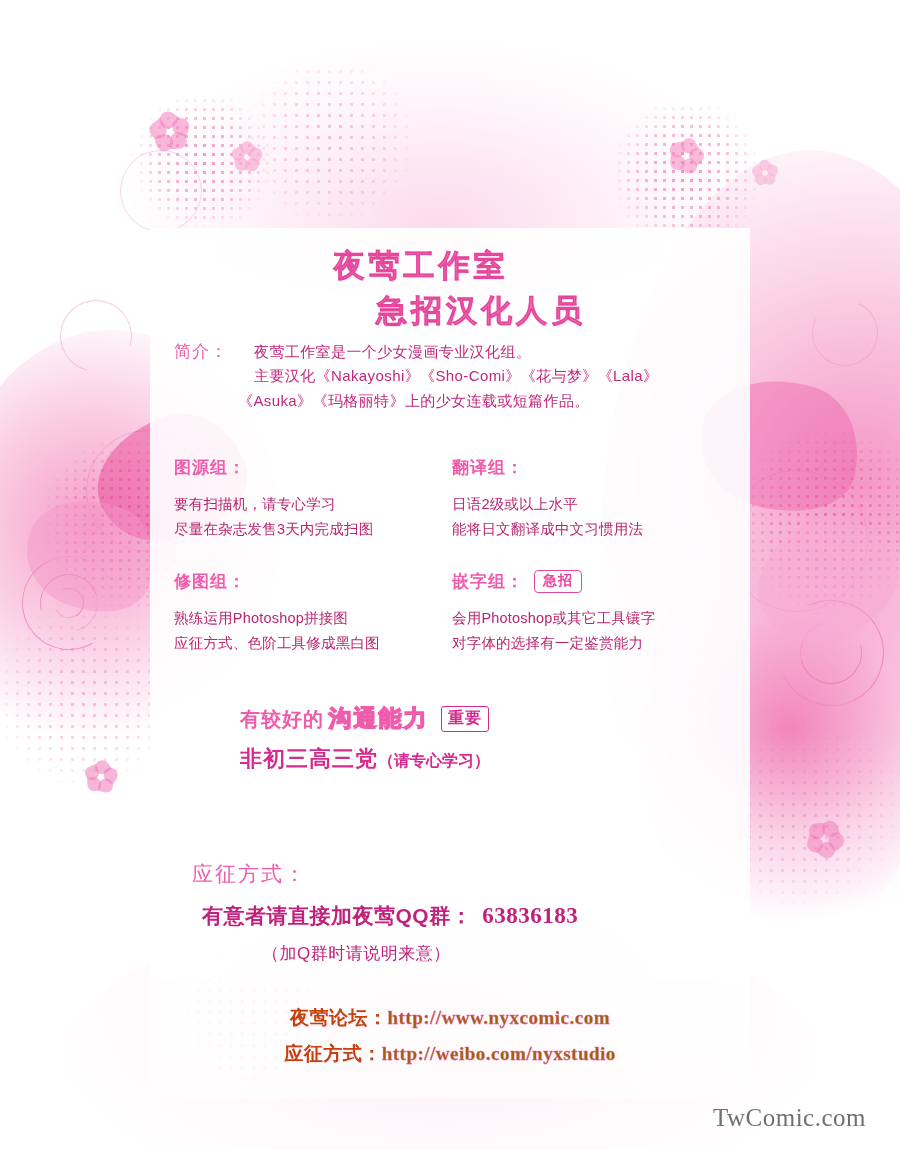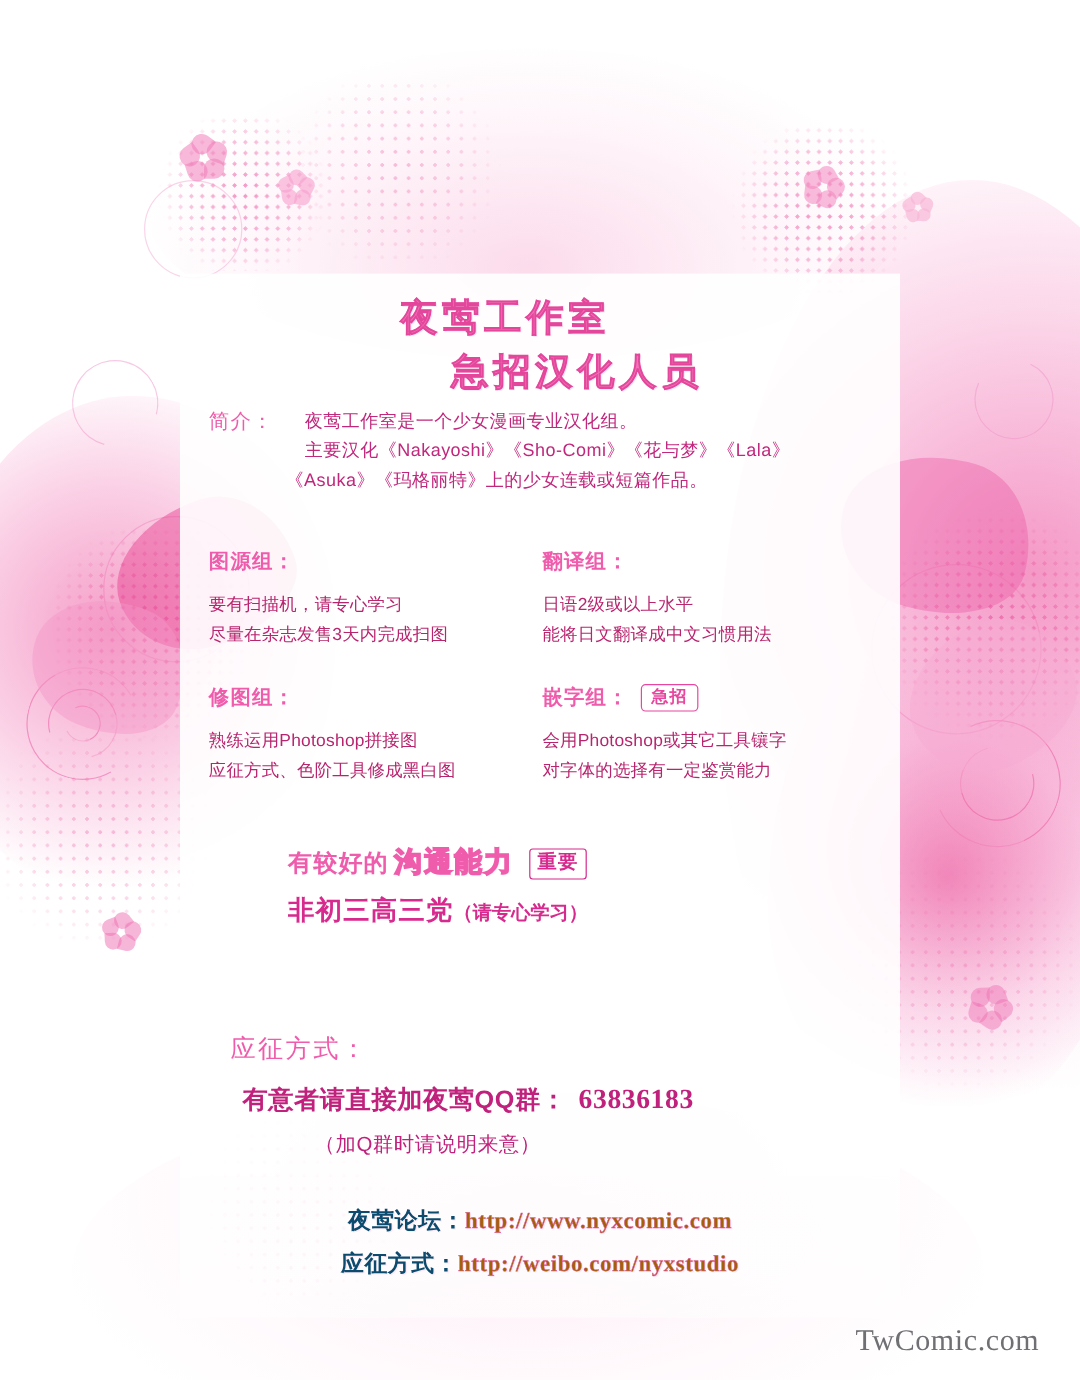--- a/index.html
+++ b/index.html
@@ -341,21 +341,21 @@
     text-align: center;
   }
   .link-row {
     font-size: 19px;
     font-weight: bold;
     color: #e85fae;
     letter-spacing: 0.5px;
     line-height: 1.9;
     text-shadow: 0 0 1px #ffffff, 1px 1px 0 #ffe6f3;
   }
-  .link-row .lbl { color: #0c4a6e; }
+  .link-row .lbl { color: #c2410c; }
   .link-row .url {
     font-family: Liberation Serif, serif;
     color: #a16207;
     -webkit-text-stroke: 0.4px #ea62ae;
   }
   
   .watermark {
     position: absolute;
     right: 34px;
     bottom: 18px;

